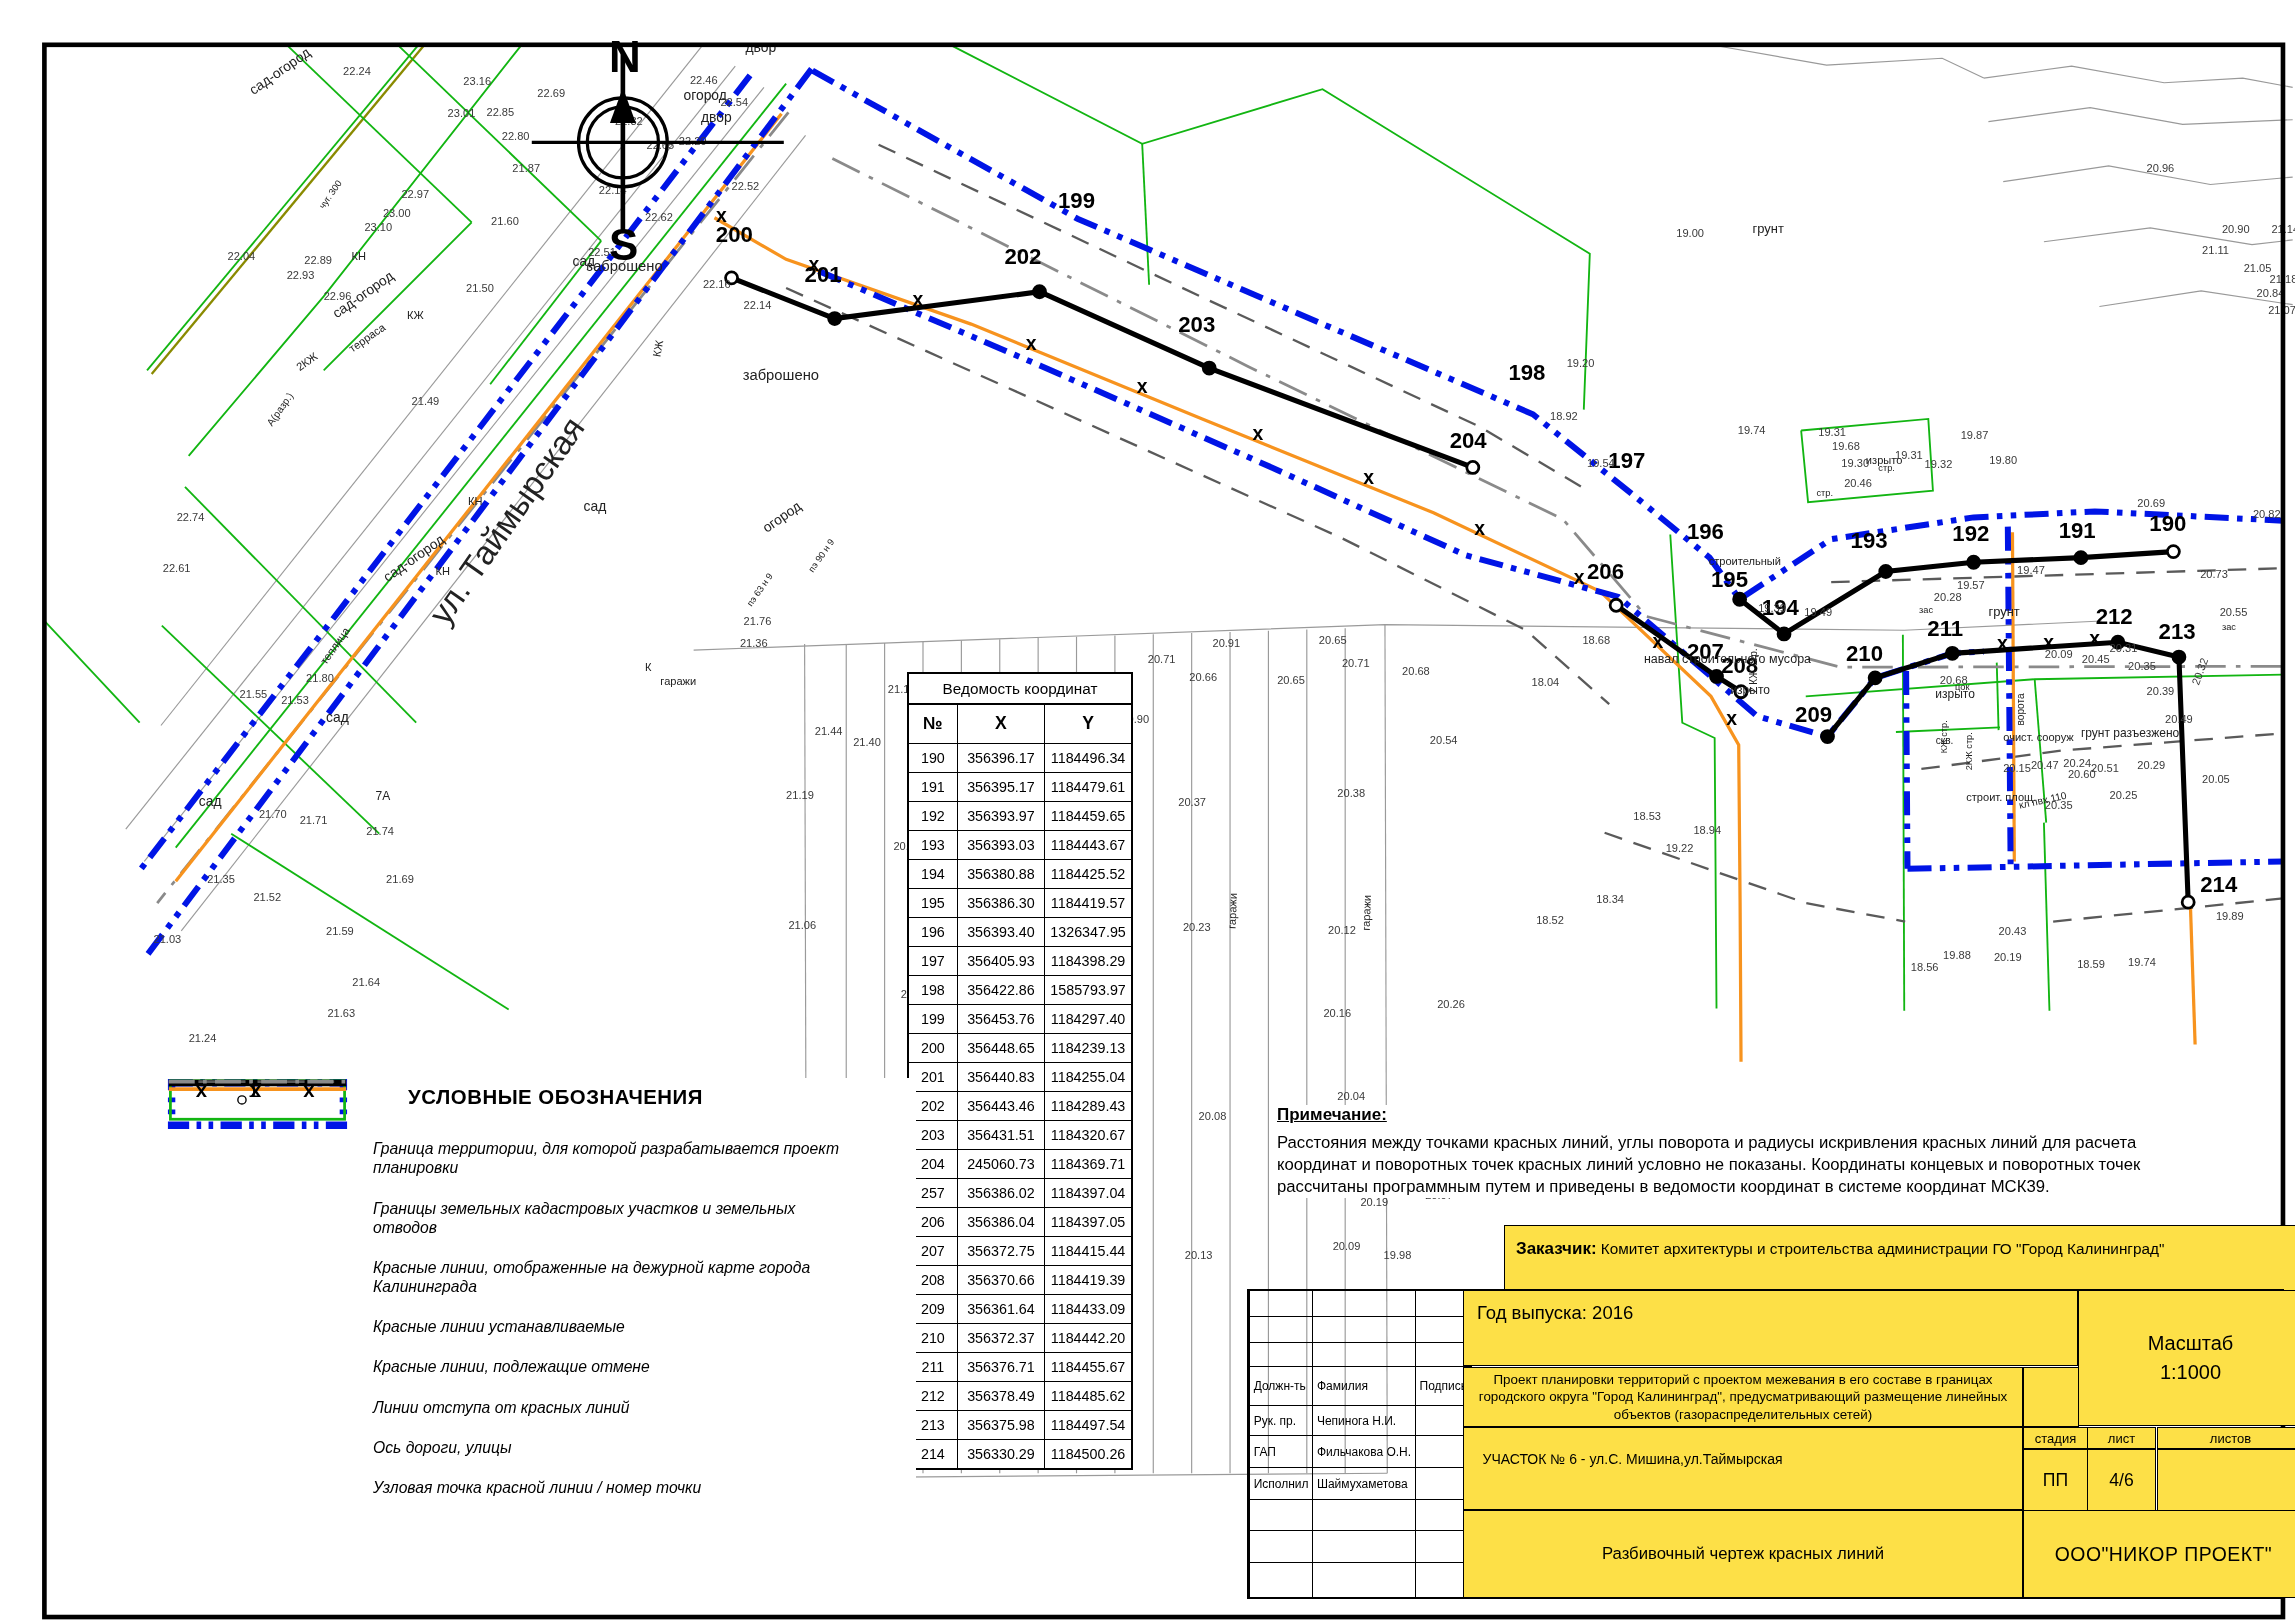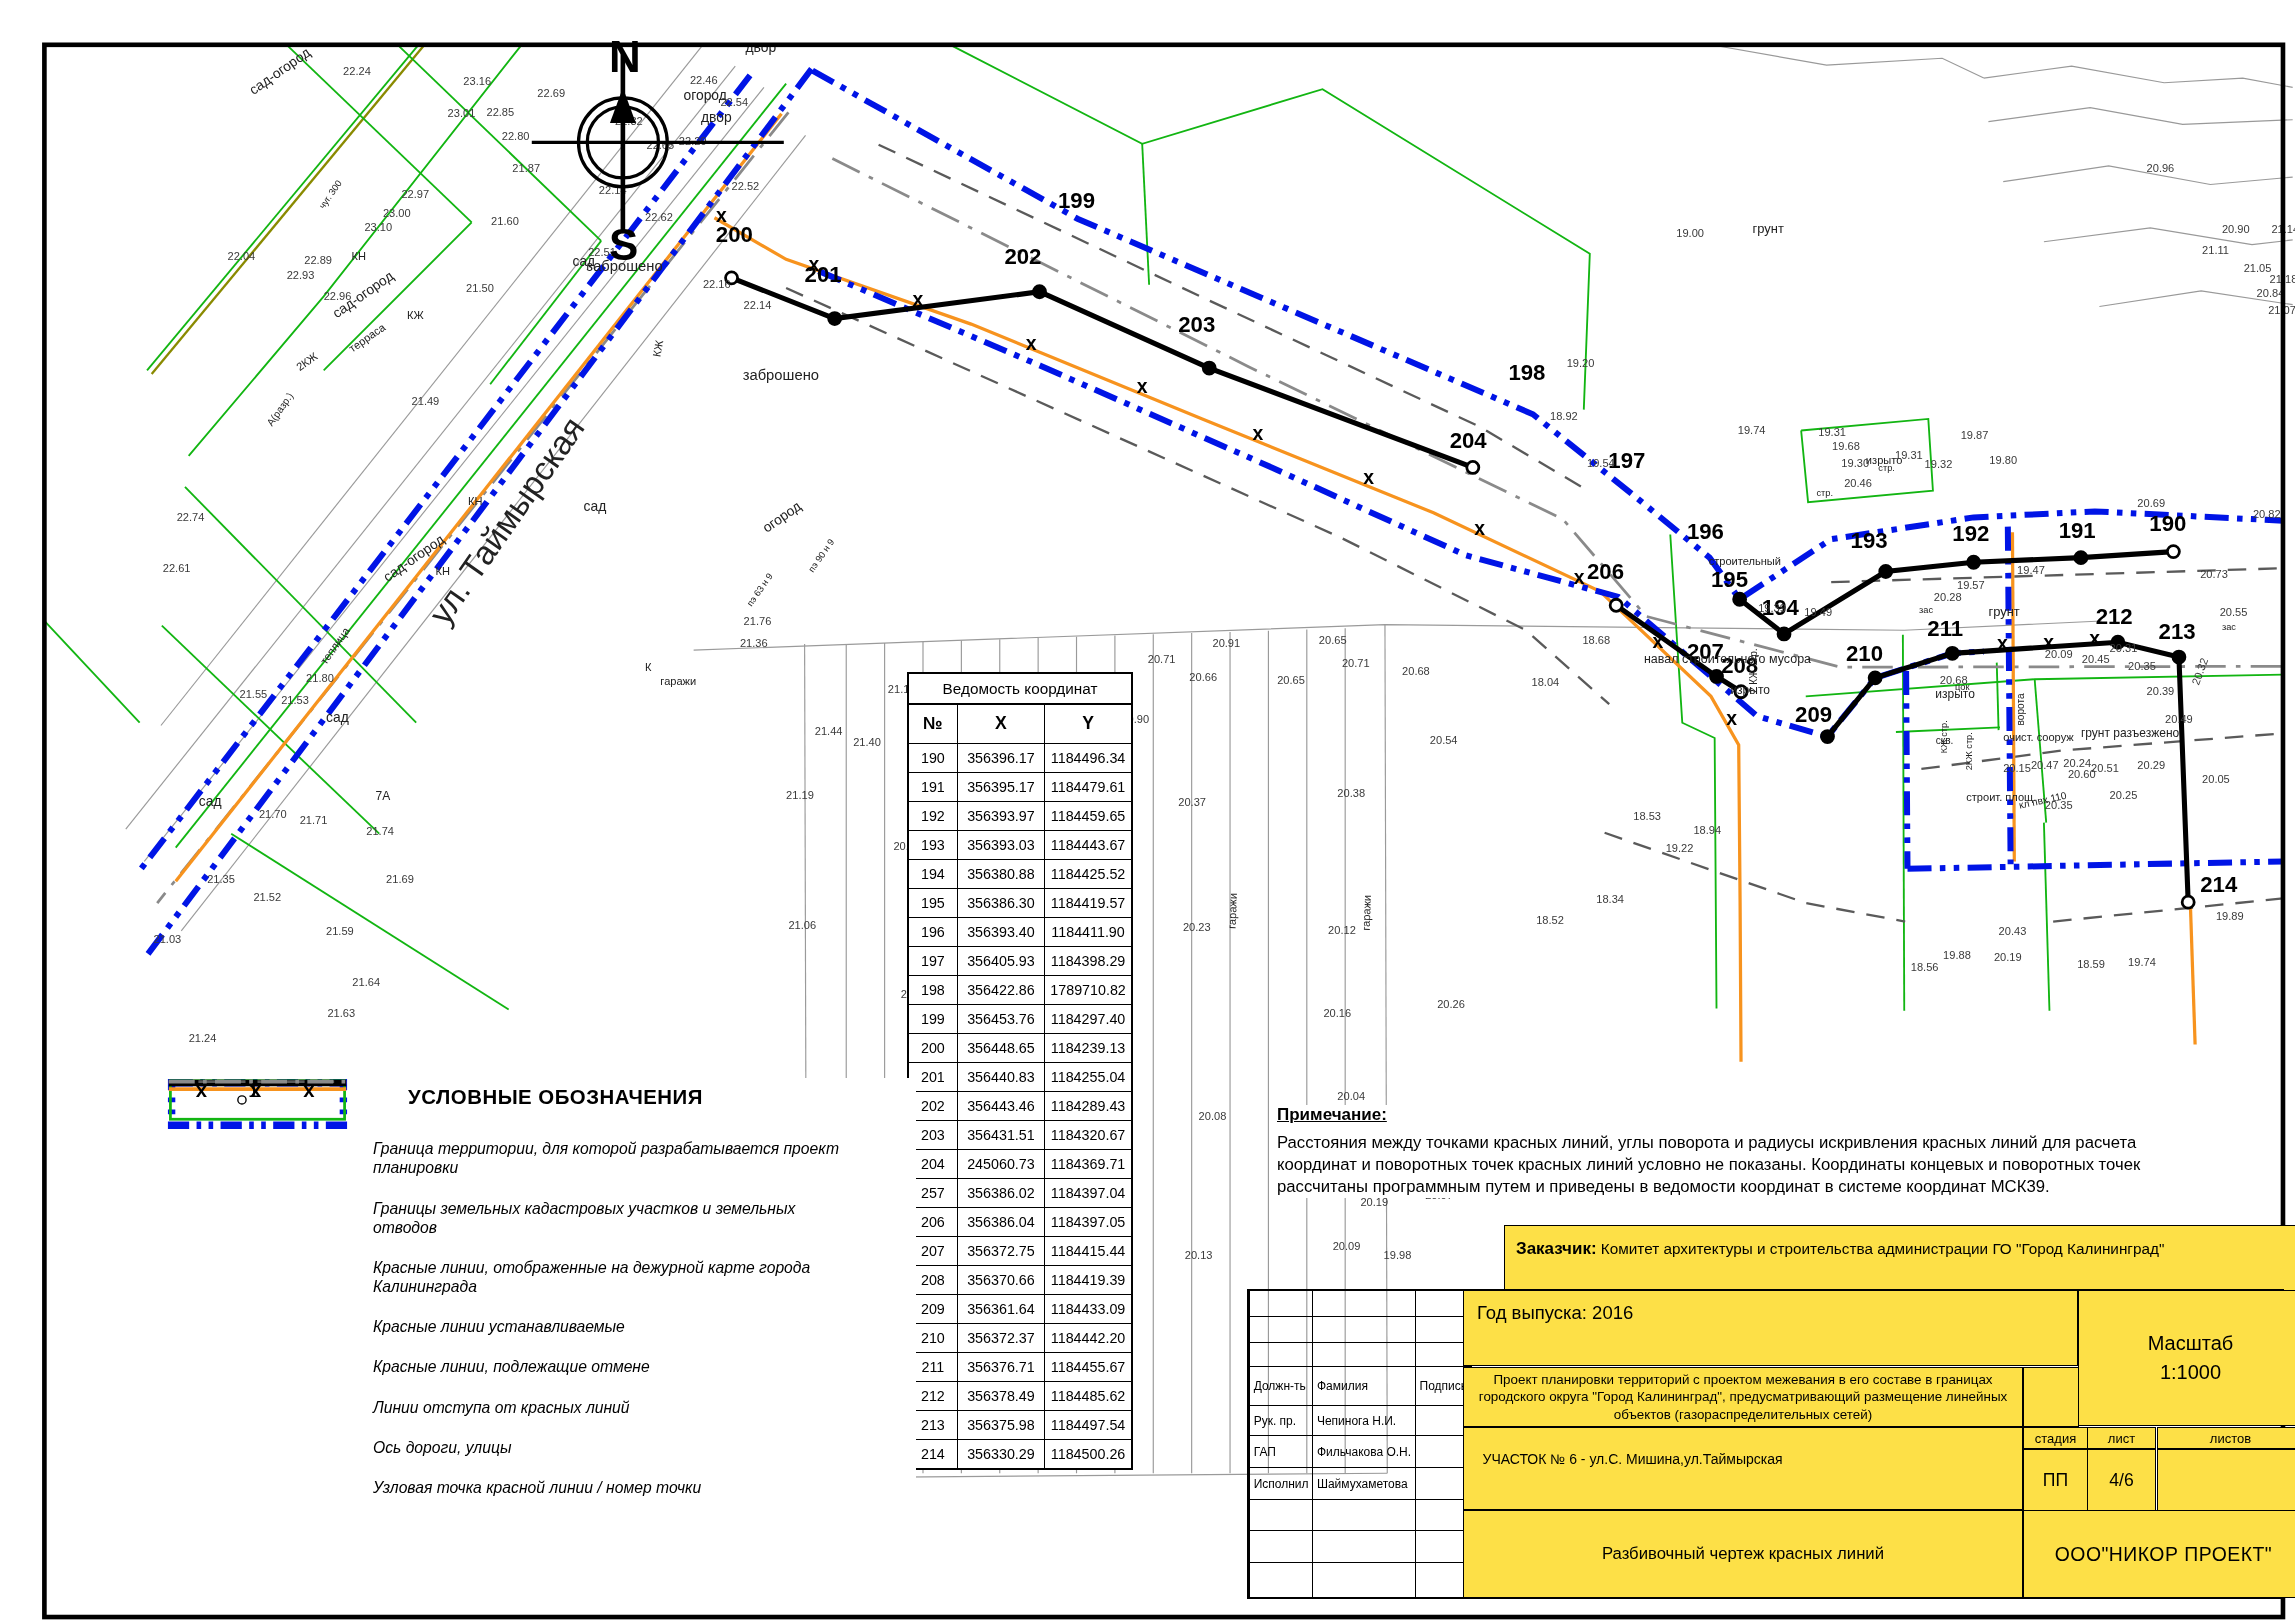--- a/index.html
+++ b/index.html
@@ -440,31 +440,31 @@
             <td>1184425.52</td>
           </tr>
           <tr>
             <td>195</td>
             <td>356386.30</td>
             <td>1184419.57</td>
           </tr>
           <tr>
             <td>196</td>
             <td>356393.40</td>
-            <td>1184411.90</td>
+            <td>1326347.95</td>
           </tr>
           <tr>
             <td>197</td>
             <td>356405.93</td>
             <td>1184398.29</td>
           </tr>
           <tr>
             <td>198</td>
             <td>356422.86</td>
-            <td>1789710.82</td>
+            <td>1585793.97</td>
           </tr>
           <tr>
             <td>199</td>
             <td>356453.76</td>
             <td>1184297.40</td>
           </tr>
           <tr>
             <td>200</td>
             <td>356448.65</td>
             <td>1184239.13</td>

